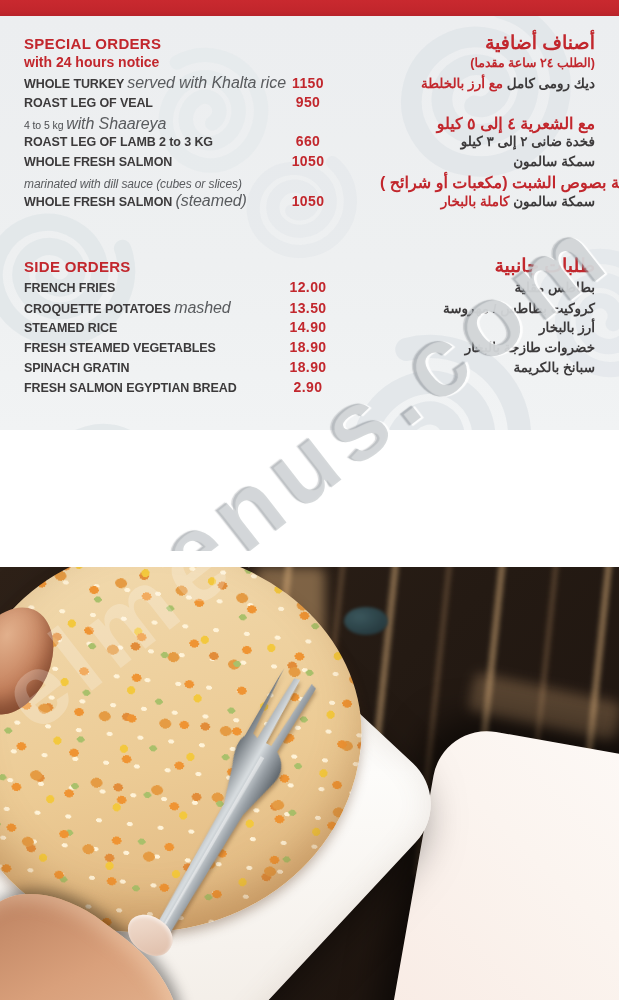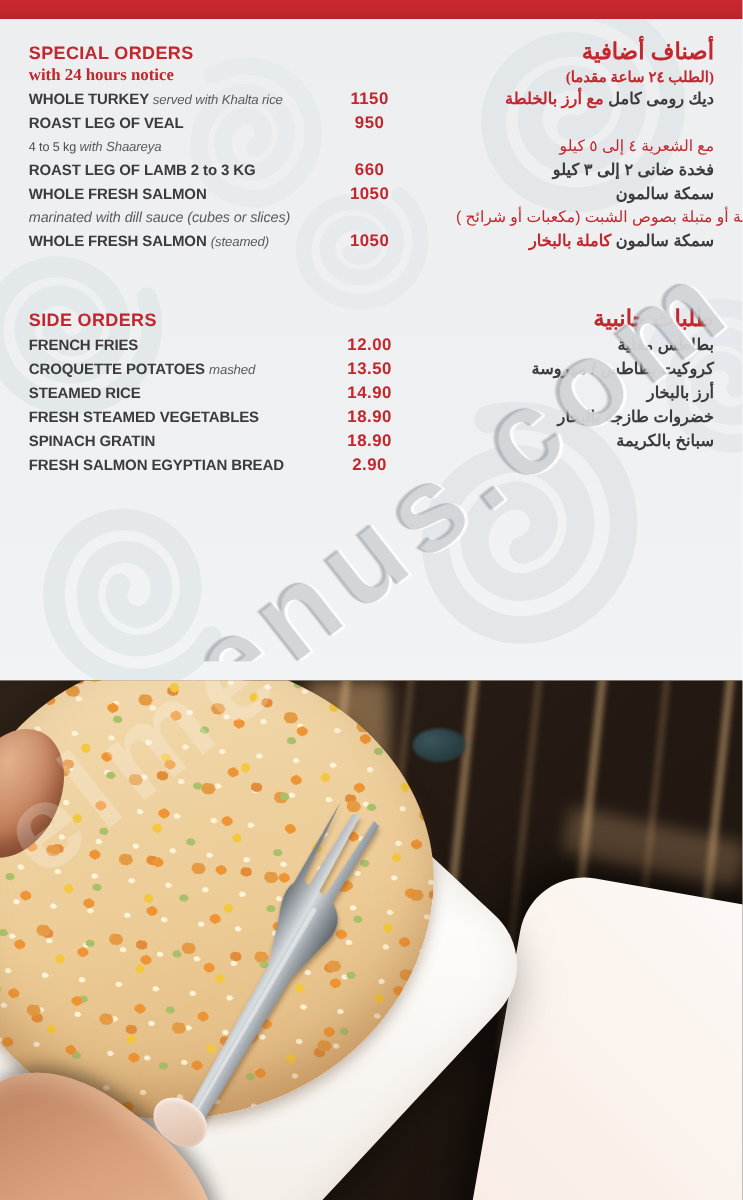--- a/index.html
+++ b/index.html
@@ -11,46 +11,46 @@
   }
   html,body{margin:0;padding:0;background:#fff;}
   .page{position:relative;width:619px;height:1000px;overflow:hidden;
         font-family:"Liberation Sans",sans-serif;background:#fff;}
 
   
   .top-bar{position:absolute;left:0;top:0;width:619px;height:16px;
            background:linear-gradient(180deg,#c9292f 0%,#c2262c 70%,#b7232a 100%);}
 
   
-  .menu{position:absolute;left:0;top:16px;width:619px;height:551px;
+  .menu{position:absolute;left:0;top:16px;width:619px;height:414px;
         background:linear-gradient(180deg,#eceef0 0%,#eef0f1 60%,#f1f3f4 100%);overflow:hidden;}
   .swirls{position:absolute;left:0;top:0;pointer-events:none;}
   .menu-inner{position:relative;padding:15px 24px 0;z-index:2;}
 
   .head-row{display:flex;justify-content:space-between;align-items:baseline;height:21px;}
   .h-en{font-size:15px;font-weight:bold;color:var(--accent-red);letter-spacing:.3px;}
   .h-ar{font-size:19px;font-weight:bold;color:var(--accent-red);direction:rtl;}
-  .sub-row{display:flex;justify-content:space-between;align-items:flex-end;height:20px;font-family:Liberation Serif, serif;}
+  .sub-row{display:flex;justify-content:space-between;align-items:center;height:20px;}
   .sub-en{font-size:14px;font-weight:bold;color:var(--accent-red);}
   .sub-ar{font-size:12.5px;font-weight:bold;color:var(--accent-red);direction:rtl;}
 
   .rows{margin-top:2px;}
   .row{display:grid;grid-template-columns:258px 52px 1fr;height:20px;align-items:baseline;}
   .cell-en{font-size:12.5px;font-weight:bold;color:var(--text-dark);white-space:nowrap;letter-spacing:-.1px;}
-  .seg-desc{font-weight:normal;font-style:italic;color:var(--text-gray);font-size:11px;}
+  .seg-desc{font-weight:normal;font-style:italic;color:var(--text-gray);font-size:16px;}
   .seg-plain{font-weight:normal;color:#4b4d50;}
   .row.note{height:19px;gap:23px;}
   .row.note .cell-en{font-weight:normal;color:#4b4d50;}
   .row.note.sm .cell-en{font-size:10.5px;}
   .row.note.md .cell-en{font-size:12px;font-style:italic;}
   .row.note.md .seg-desc{font-size:12px;}
   .cell-price{font-size:14px;font-weight:bold;color:var(--accent-red);text-align:center;letter-spacing:.4px;}
   .cell-ar{direction:rtl;font-size:13.5px;font-weight:bold;color:var(--text-dark);white-space:nowrap;}
   .cell-ar .ar-red{color:var(--accent-red);text-align:center;}
-  .row.note .cell-ar{font-size:13px;font-weight:normal;}
+  .row.note .cell-ar{font-size:16px;font-weight:bold;}
   .section2{margin-top:42px;}
   .section2 .head-row{height:23px;gap:40px;}
 
   
   .wm{position:absolute;white-space:nowrap;font-weight:bold;font-size:100px;letter-spacing:9px;
       transform:rotate(-38deg);transform-origin:0 50%;pointer-events:none;z-index:5;}
   .wm-menu-layer{position:absolute;left:0;top:0;width:619px;height:551px;overflow:hidden;z-index:4;pointer-events:none;}
   .wm-on-menu{left:14px;top:634px;color:rgba(152,160,166,.40);
       text-shadow:2px 2px 1px rgba(255,255,255,.9),-1px -1px 1px rgba(110,116,122,.28);}
   .wm-on-photo{left:14px;top:83px;color:rgba(255,255,255,.22);}

